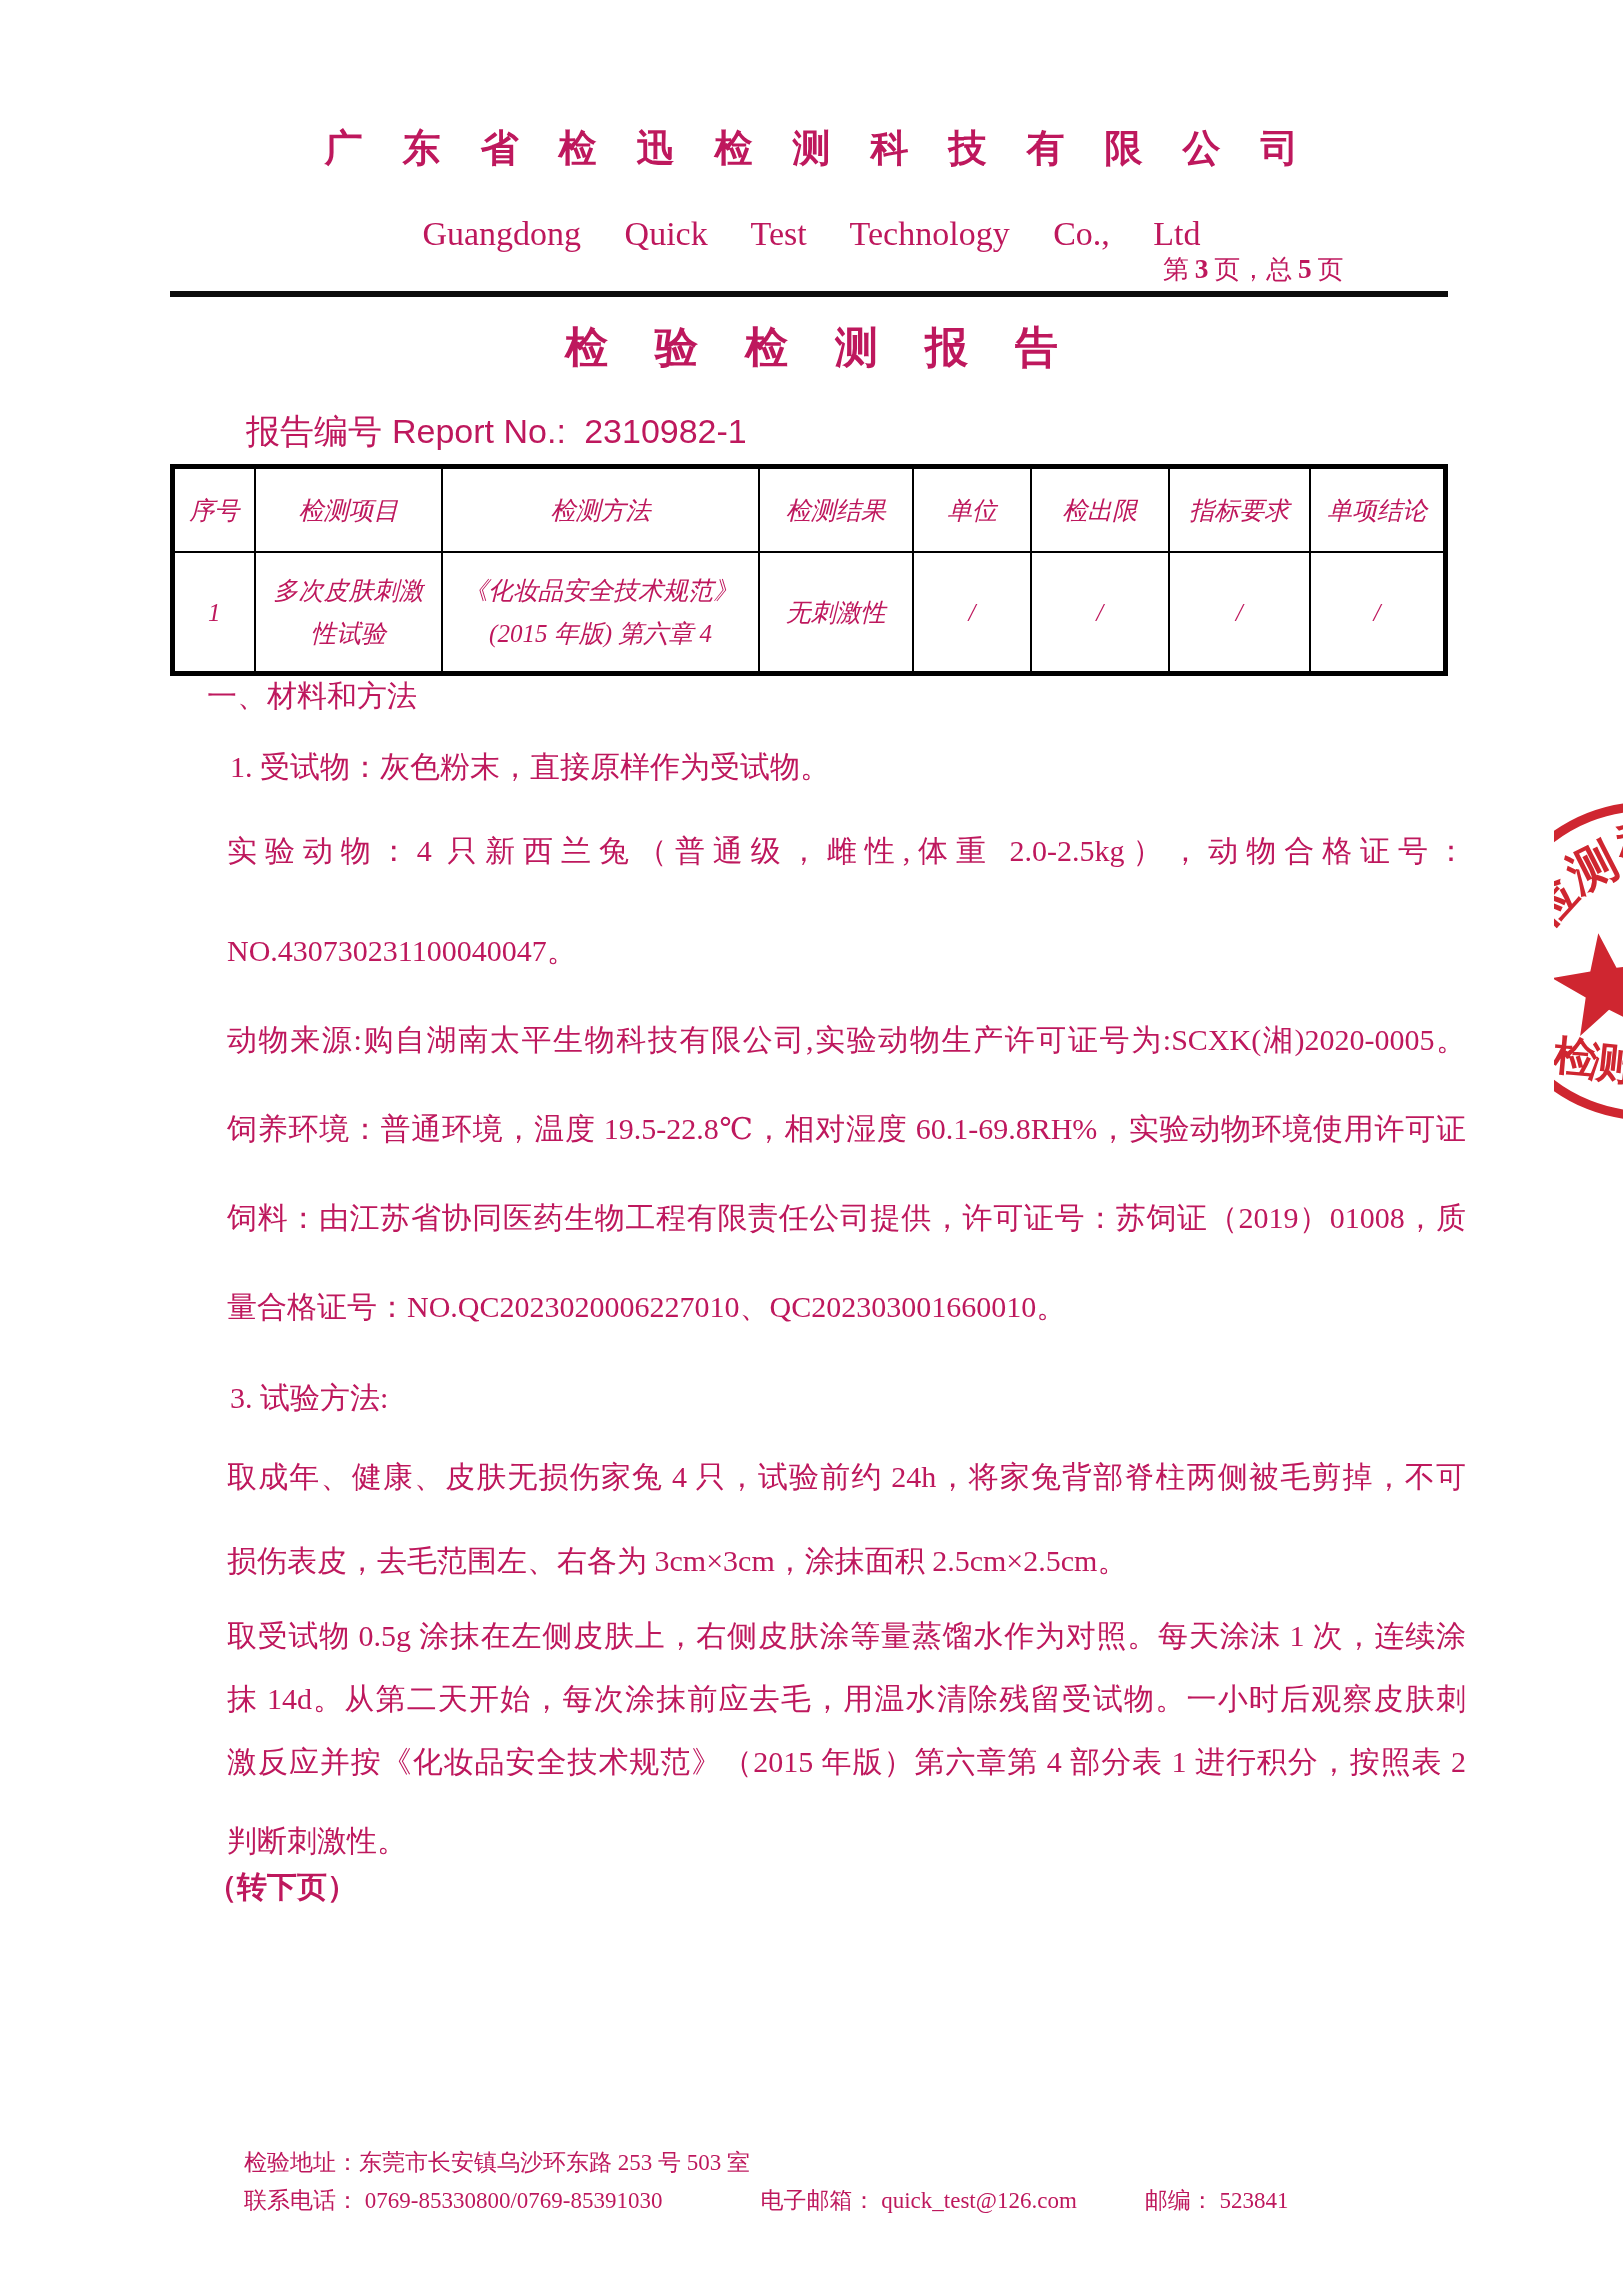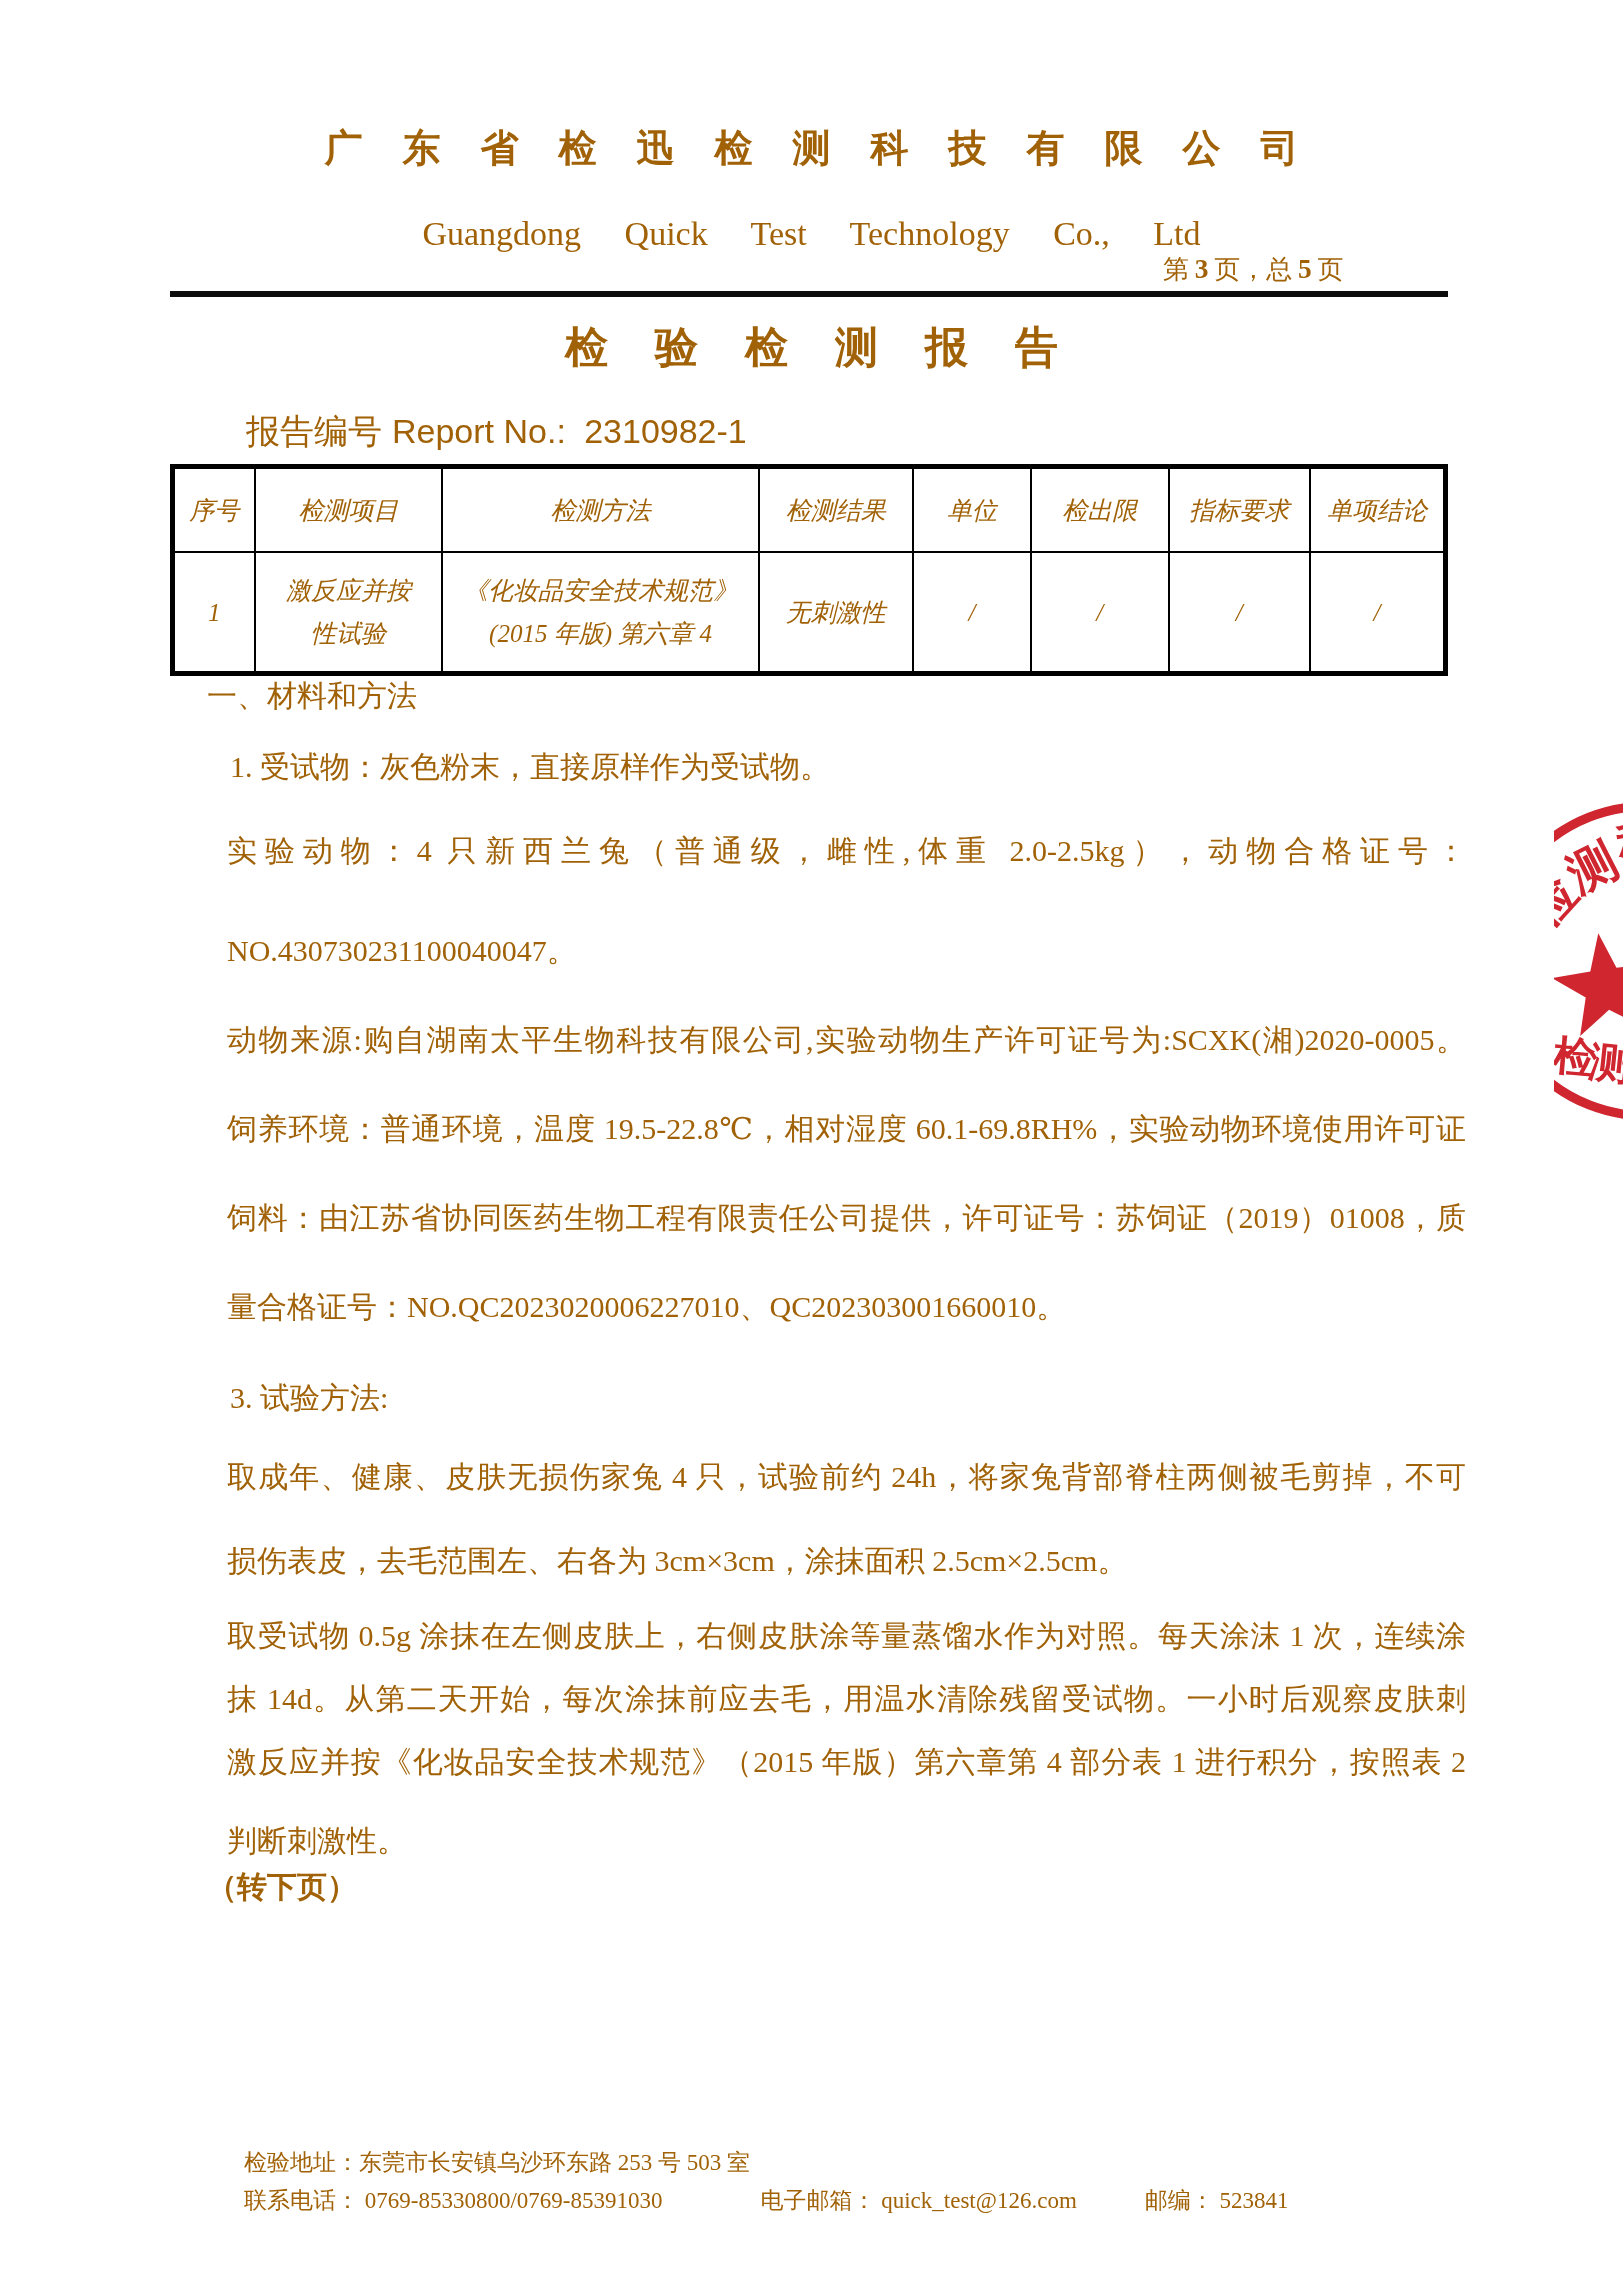--- a/index.html
+++ b/index.html
@@ -2,21 +2,21 @@
 <html style="font-size:13.3px"><head>
 <meta charset="utf-8">
 <style>
   html,body{margin:0;padding:0;background:#888;}
   .page{
     position:relative;
     width:1623px;height:2295px;
     background:#ffffff;
     overflow:hidden;
     font-family:"Liberation Serif","DejaVu Serif",serif;
-    color:#a16207;
+    color:#be185d;
   }
   .sans{font-family:"Liberation Sans","DejaVu Sans",sans-serif;}
 
   
   .company-cn{
     position:absolute;top:123px;left:0;width:100%;
     text-align:center;font-size:38px;font-weight:bold;
     letter-spacing:40px;text-indent:40px;white-space:nowrap;
   }
   .company-en{
@@ -124,21 +124,21 @@
       <td>检测方法</td>
       <td>检测结果</td>
       <td>单位</td>
       <td>检出限</td>
       <td>指标要求</td>
       <td>单项结论</td>
     </tr>
     <tr class="data">
       <td>1</td>
       <td>
-        <div>激反应并按</div>
+        <div>多次皮肤刺激</div>
         <div>性试验</div>
       </td>
       <td>
         <div>《化妆品安全技术规范》</div>
         <div>(2015 年版) 第六章 4</div>
       </td>
       <td>无刺激性</td>
       <td>/</td>
       <td>/</td>
       <td>/</td>

